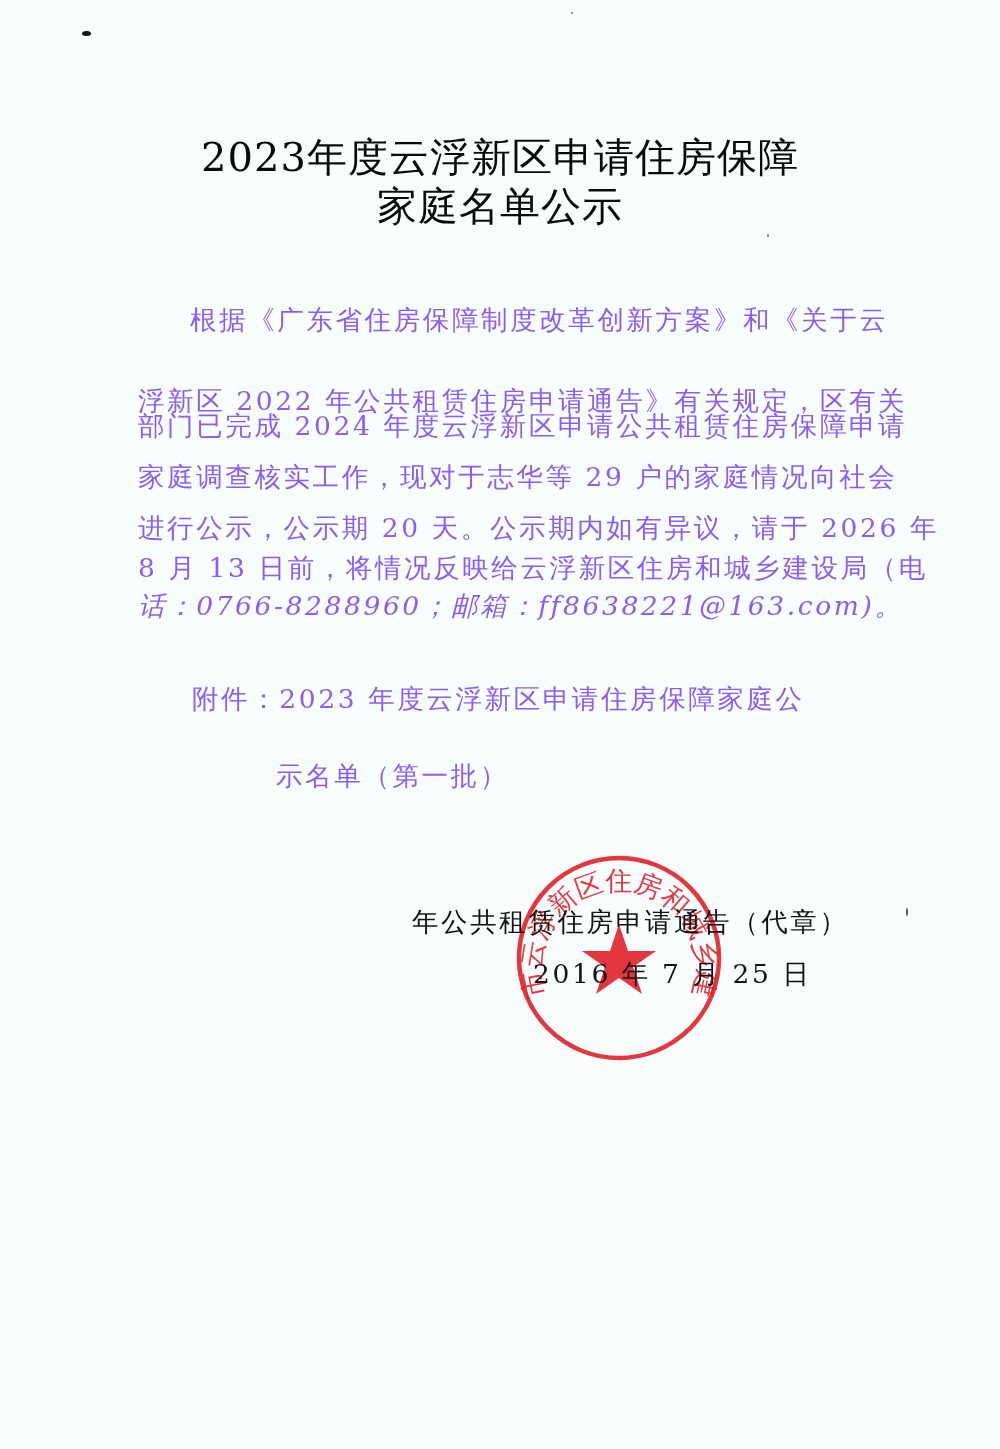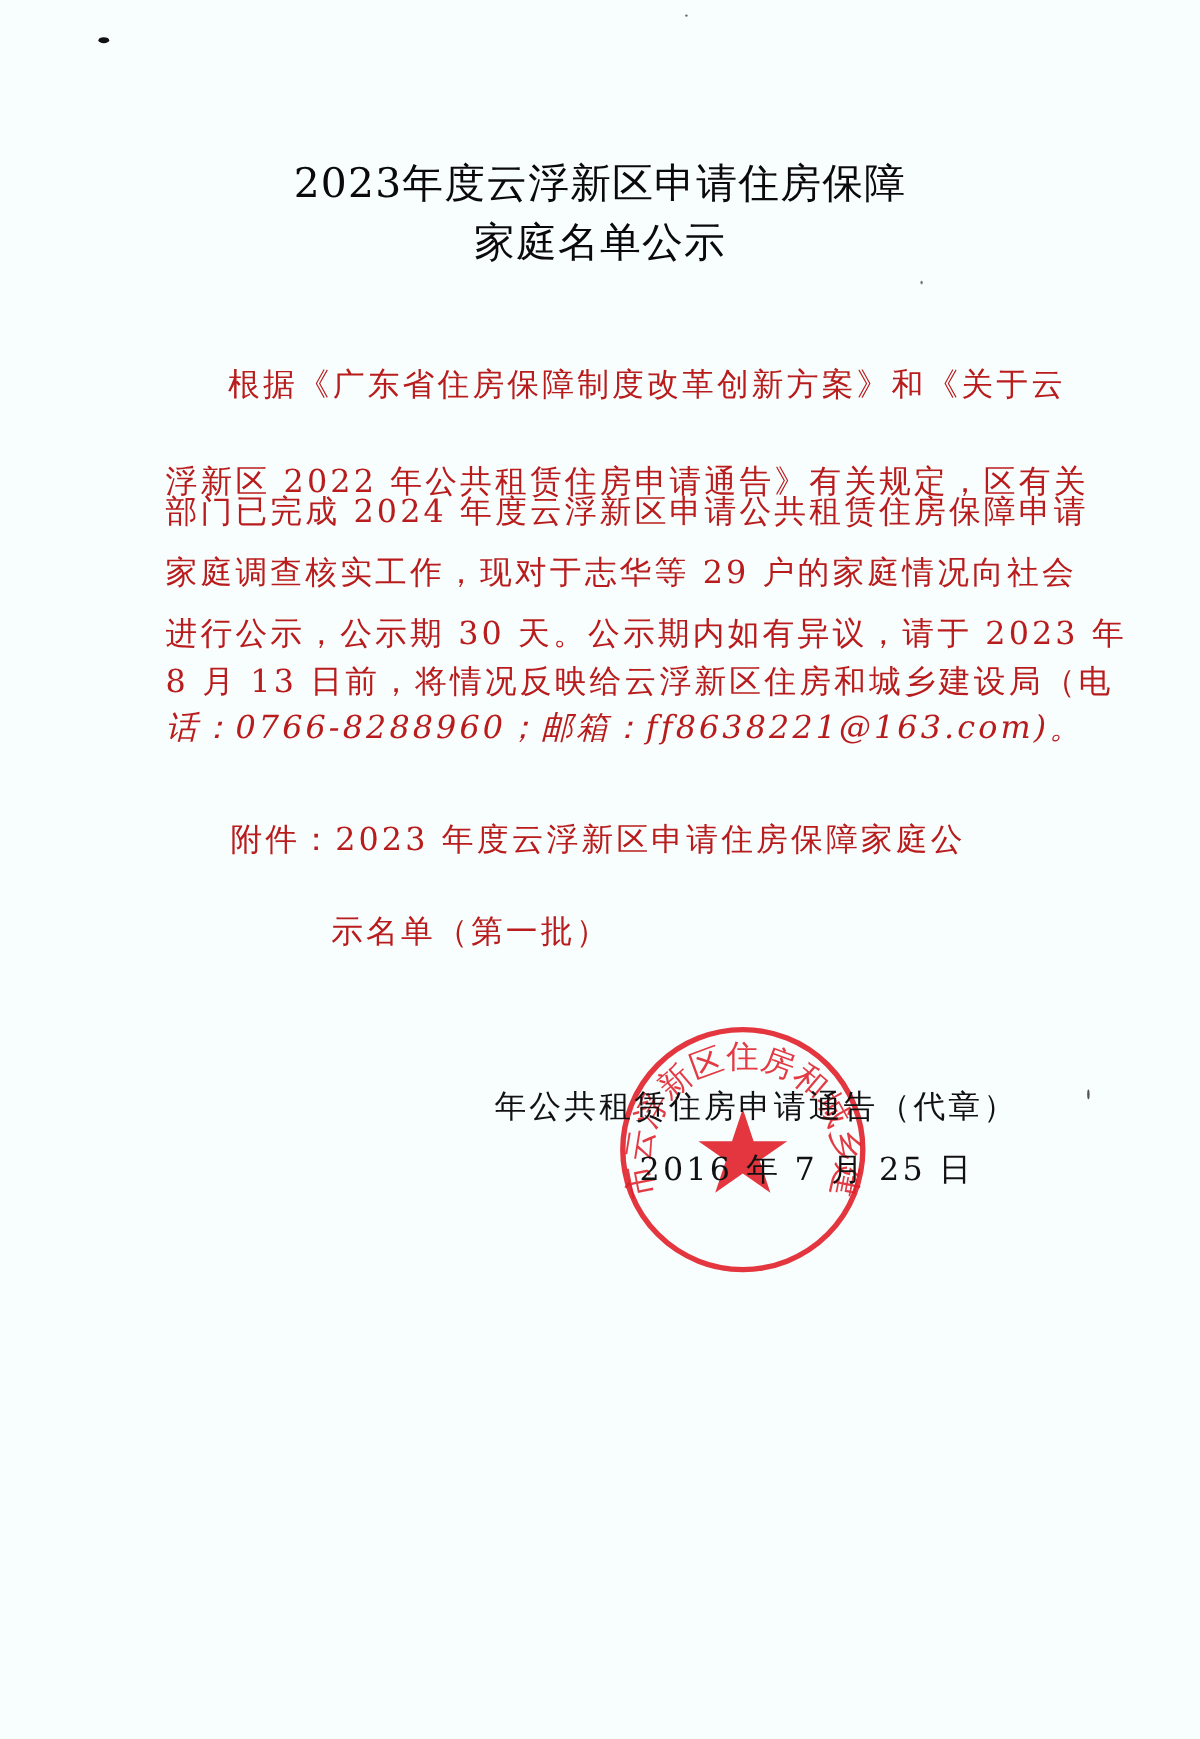--- a/index.html
+++ b/index.html
@@ -7,24 +7,24 @@
       width: 1000px; height: 1449px;
       background: #f8fdfe;
       position: relative;
       overflow: hidden;
       font-family: "DejaVu Serif", "Liberation Serif", serif;
       color: #111;
     }
     .speck { position: absolute; background: #111; border-radius: 50%; }
     .title {
       position: absolute; left: 0; width: 1000px; text-align: center;
-      font-size: 34px; letter-spacing: 1px; color: #0a0a0a;
+      font-size: 40px; letter-spacing: 1px; color: #0a0a0a;
     }
     .line {
-      position: absolute; font-size: 26.5px; white-space: nowrap; color: #b91c1c;
+      position: absolute; font-size: 26.5px; white-space: nowrap; color: #8b5cf6;
       letter-spacing: 2.6px;
     }
     .stamp {
       position: absolute; left: 513px; top: 852px; width: 212px; height: 212px;
     }
     .sign {
       position: absolute; font-size: 26.5px; white-space: nowrap; color: #111;
       letter-spacing: 2.6px; z-index: 2;
     }
   </style>
@@ -38,21 +38,21 @@
 
 <div>
   <div class="title" style="top:130px;">2023年度云浮新区申请住房保障</div>
   <div class="title" style="top:179px;">家庭名单公示</div>
 
   <div>
     <div class="line" style="left:190px;top:302px;">根据《广东省住房保障制度改革创新方案》和《关于云</div>
     <div class="line" style="left:138px;top:355px;margin-top:28px;">浮新区 2022 年公共租赁住房申请通告》有关规定，区有关</div>
     <div class="line" style="left:138px;top:408px;">部门已完成 2024 年度云浮新区申请公共租赁住房保障申请</div>
     <div class="line" style="left:138px;top:459px;text-align:right;">家庭调查核实工作，现对于志华等 29 户的家庭情况向社会</div>
-    <div class="line" style="left:138px;top:510px;">进行公示，公示期 30 天。公示期内如有异议，请于 2023 年</div>
+    <div class="line" style="left:138px;top:510px;">进行公示，公示期 20 天。公示期内如有异议，请于 2026 年</div>
     <div class="line" style="left:138px;top:550px;">8 月 13 日前，将情况反映给云浮新区住房和城乡建设局（电</div>
     <div class="line" style="left:138px;top:588px;font-style:italic;">话：0766-8288960；邮箱：ff8638221@163.com)。</div>
   </div>
 
   <div>
     <div class="line" style="left:192px;top:681px;">附件：2023 年度云浮新区申请住房保障家庭公</div>
     <div class="line" style="left:276px;top:758px;">示名单（第一批）</div>
   </div>
 
   <svg class="stamp" viewBox="0 0 212 212">

